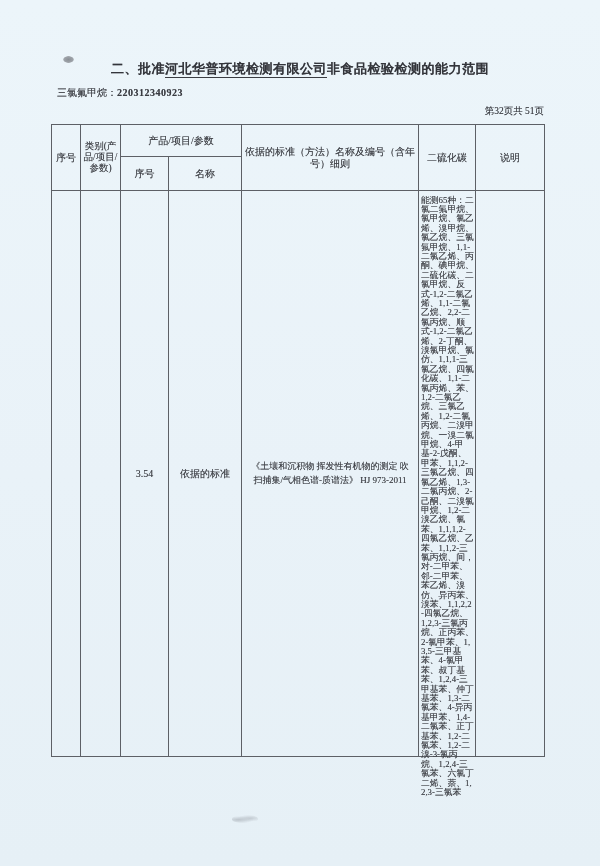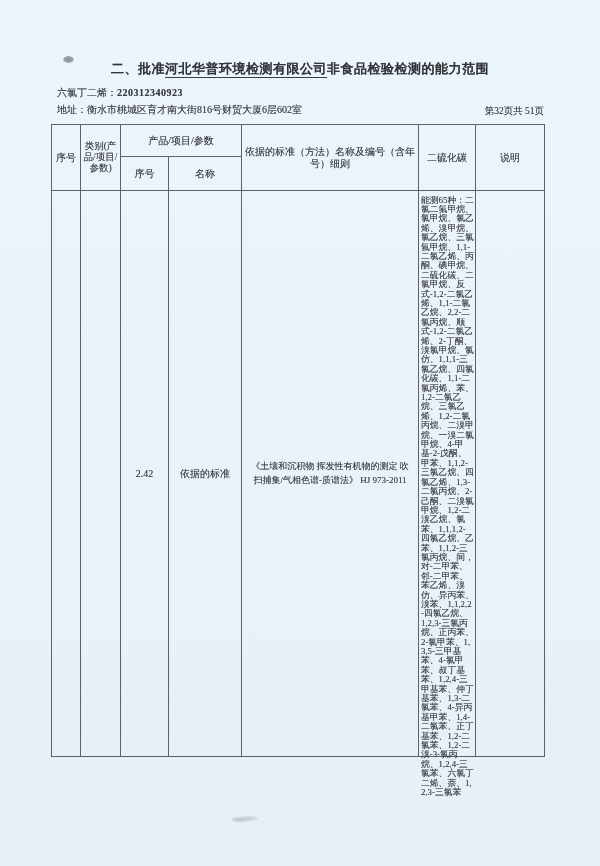--- a/index.html
+++ b/index.html
@@ -73,23 +73,22 @@
 </style>
 </head>
 <body>
 
 <div class="paper">
 
   <div class="smudge smudge-top"></div>
 
   <div class="doc-title"><span>二、批准</span><span class="underlined">河北华普环境检测有限公司</span><span>非食品检验检测的能力范围</span></div>
 
-  <div class="meta-line cert-line"><span>六氯丁二烯：</span><span class="num">220312340923</span></div>
+  <div class="meta-line cert-line"><span>三氯氟甲烷：</span><span class="num">220312340923</span></div>
 
-  <div class="meta-line addr-line"><span>地址：</span><span>衡水市桃城区育才南大街816号财贸大厦6层602室</span></div>
 
   <div class="page-indicator">第32页共 51页</div>
 
   <table class="cap-table">
     <colgroup>
       <col style="width:29px">
       <col style="width:40px">
       <col style="width:48px">
       <col style="width:73px">
       <col style="width:177px">
@@ -105,21 +104,21 @@
         <td rowspan="2">二硫化碳</td>
         <td rowspan="2">说明</td>
       </tr>
       <tr class="h2">
         <td>序号</td>
         <td>名称</td>
       </tr>
       <tr class="body-row">
         <td></td>
         <td></td>
-        <td class="v-mid">2.42</td>
+        <td class="v-mid">3.54</td>
         <td class="v-mid">依据的标准</td>
         <td class="v-mid">
           <div class="std-inner">《土壤和沉积物 挥发性有机物的测定 吹扫捕集/气相色谱-质谱法》  HJ 973-2011</div>
         </td>
         <td class="limit-cell">
           <div class="limit-inner">能测65种：二氯二氟甲烷、氯甲烷、氯乙烯、溴甲烷、氯乙烷、三氯氟甲烷、1,1-二氯乙烯、丙酮、碘甲烷、二硫化碳、二氯甲烷、反式-1,2-二氯乙烯、1,1-二氯乙烷、2,2-二氯丙烷、顺式-1,2-二氯乙烯、2-丁酮、溴氯甲烷、氯仿、1,1,1-三氯乙烷、四氯化碳、1,1-二氯丙烯、苯、1,2-二氯乙烷、三氯乙烯、1,2-二氯丙烷、二溴甲烷、一溴二氯甲烷、4-甲基-2-戊酮、甲苯、1,1,2-三氯乙烷、四氯乙烯、1,3-二氯丙烷、2-己酮、二溴氯甲烷、1,2-二溴乙烷、氯苯、1,1,1,2-四氯乙烷、乙苯、1,1,2-三氯丙烷、间，对-二甲苯、邻-二甲苯、苯乙烯、溴仿、异丙苯、溴苯、1,1,2,2-四氯乙烷、1,2,3-三氯丙烷、正丙苯、2-氯甲苯、1,3,5-三甲基苯、4-氯甲苯、叔丁基苯、1,2,4-三甲基苯、仲丁基苯、1,3-二氯苯、4-异丙基甲苯、1,4-二氯苯、正丁基苯、1,2-二氯苯、1,2-二溴-3-氯丙烷、1,2,4-三氯苯、六氯丁二烯、萘、1,2,3-三氯苯</div>
         </td>
         <td class="note-cell"></td>
       </tr>
     </tbody>

